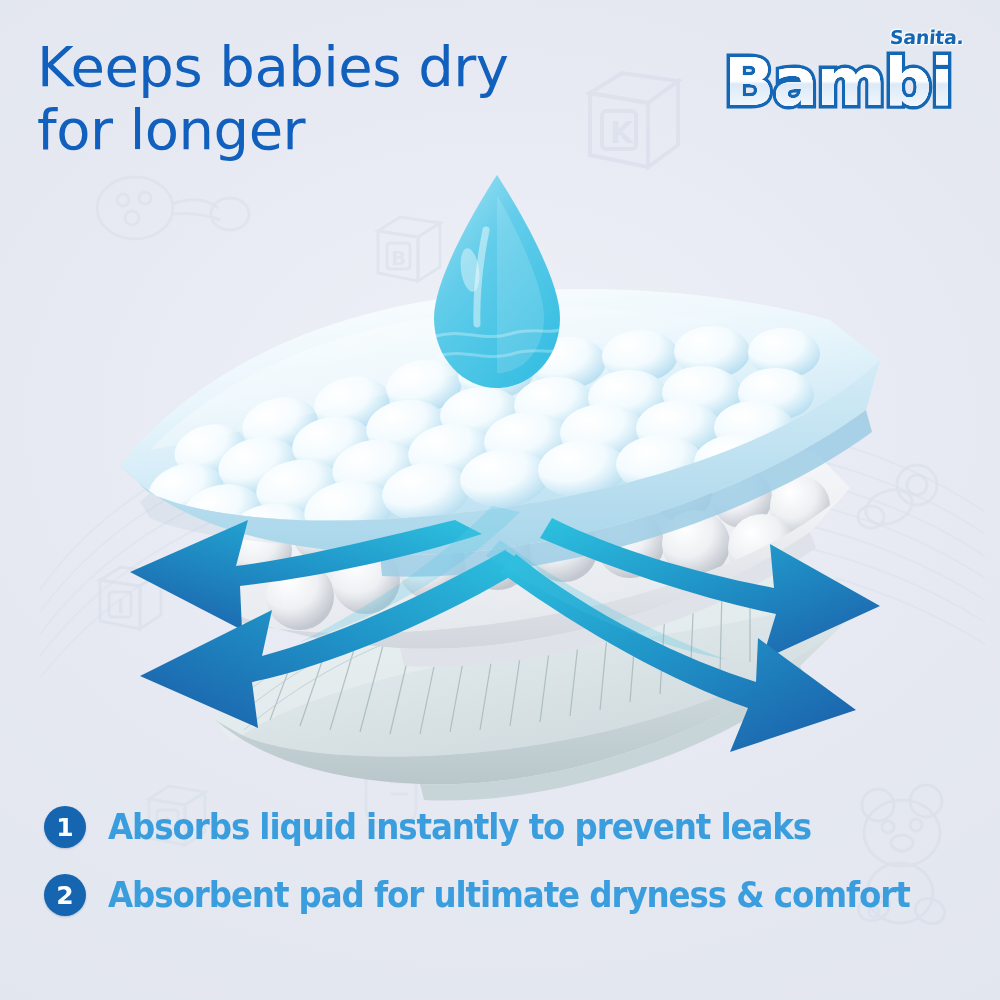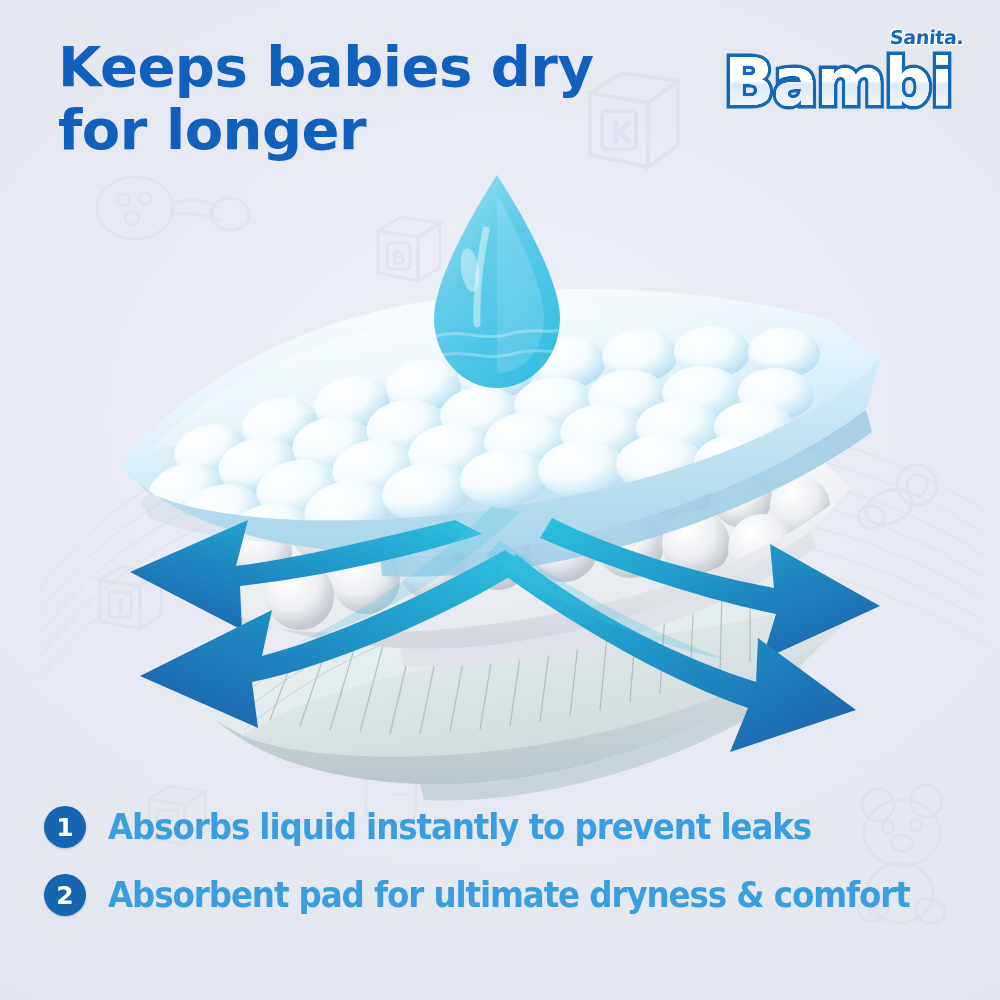--- a/index.html
+++ b/index.html
@@ -15,25 +15,25 @@
       radial-gradient(ellipse 900px 700px at 50% 42%, #eef1f7 0%, #e6e9f2 55%, #e2e6ef 100%);
     overflow:hidden;
   }
 
   
   .wm{position:absolute;opacity:.55;pointer-events:none;}
   .wm svg{display:block;}
 
   
   .headline{
-    position:absolute;left:58px;top:36px;width:620px;
+    position:absolute;left:37px;top:36px;width:620px;
     color:#1260bd;
     font-family:"DejaVu Sans", sans-serif;
     font-size:56px;line-height:1.12;
-    font-weight:700;letter-spacing:-0.5px;
+    font-weight:400;letter-spacing:-0.5px;
     white-space:pre-line;
   }
 
   
   .logo-wrap{position:absolute;right:26px;top:22px;width:250px;height:120px;}
   .logo-sanita{
     position:absolute;right:10px;top:4px;
     font-family:"DejaVu Sans", sans-serif;
     font-size:19px;font-weight:700;color:#1467b5;
     letter-spacing:-0.3px;

